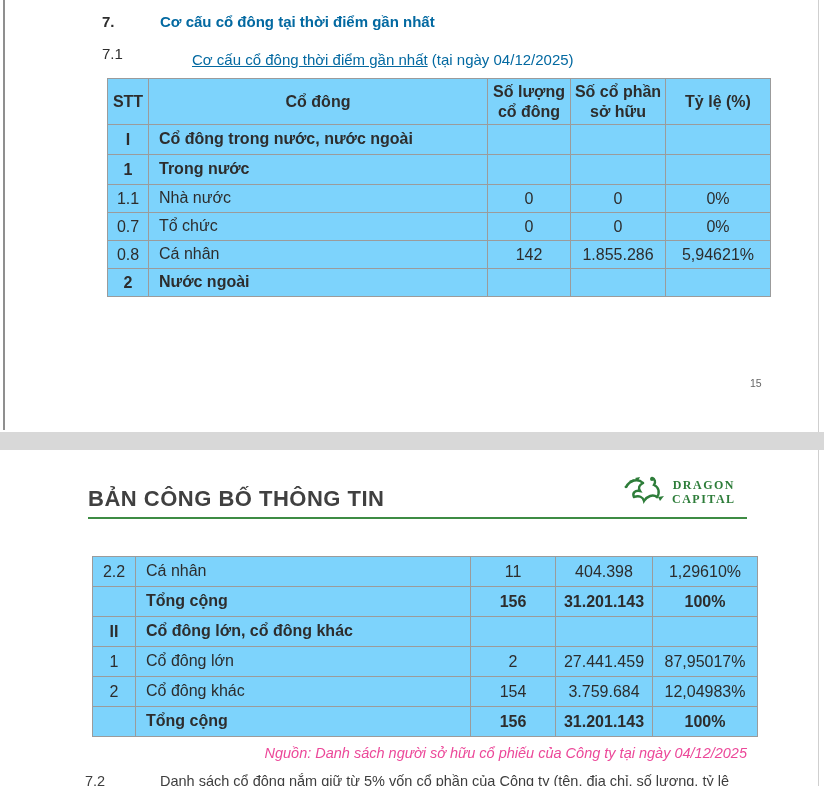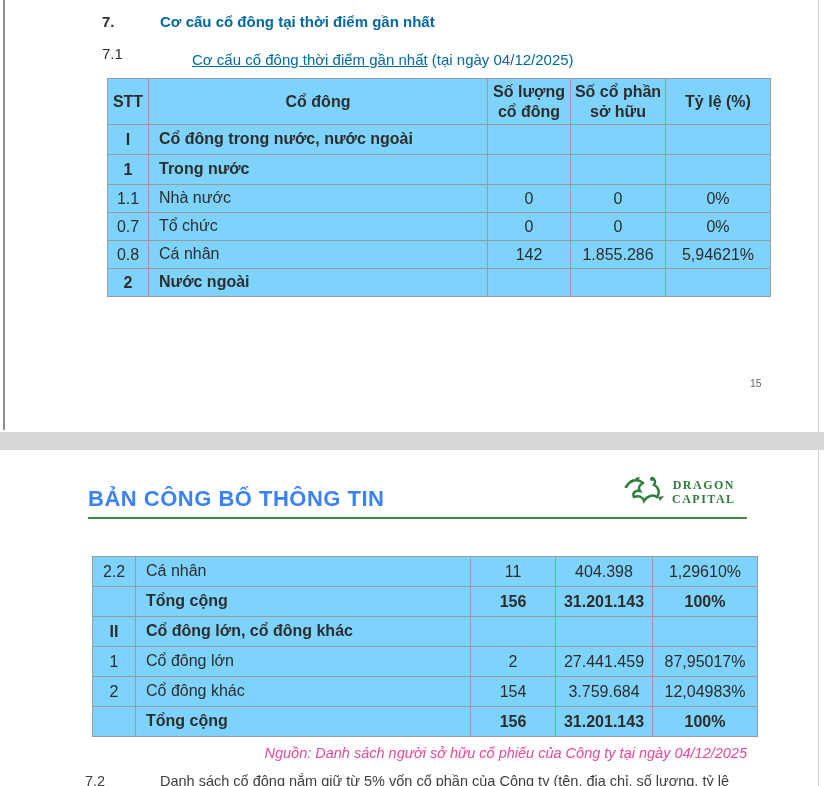--- a/index.html
+++ b/index.html
@@ -37,21 +37,21 @@
   #table1 tbody tr:nth-child(1), #table1 tbody tr:nth-child(2) { height:30px; }
   #table1 tbody tr:nth-child(7) { height:52px; }
 
   #table2 { left:92px; top:106px; width:665px; }
   #table2 tbody tr { height:30px; }
 
   .pageno { position:absolute; left:750px; top:377px; font-size:10.5px; color:#666; }
 
   
   .doc-title { position:absolute; left:88px; top:36px; font-size:22px; font-weight:bold;
-               letter-spacing:.5px; color:#3b82f6; }
+               letter-spacing:.5px; color:#404040; }
   .green-rule { position:absolute; left:88px; top:67px; width:659px; height:2px; background:#3e8c44; }
   .logo { position:absolute; left:622px; top:25px; display:flex; align-items:center; gap:6px; }
   .logo-text { font-family:"Liberation Serif", serif; font-weight:bold; font-size:12px;
                line-height:1.15; letter-spacing:1.5px; color:#2e7d3a;text-align:center; }
 
   
   .source-note { position:absolute; right:77px; top:295px; font-size:14.5px; font-style:italic;
                  color:#ec4899; white-space:nowrap; }
   .cutoff-num  { position:absolute; left:85px;  top:323px; font-size:14.5px; color:#3e3e3e; }
   .cutoff-text { position:absolute; left:160px; top:323px; font-size:14.5px; color:#3e3e3e; white-space:nowrap; }

